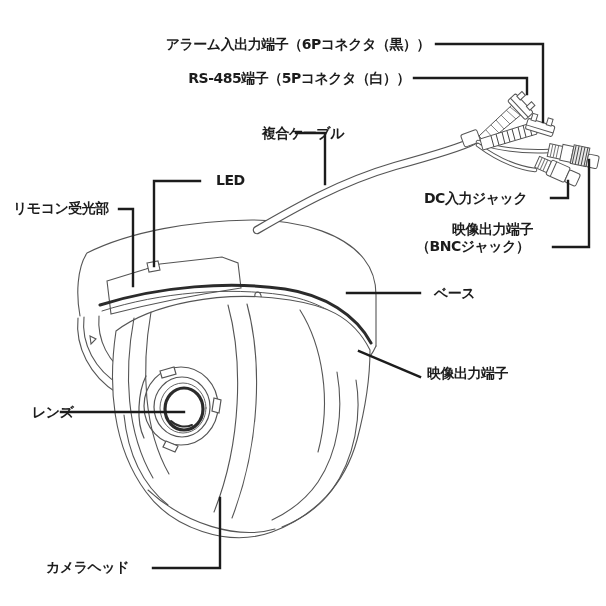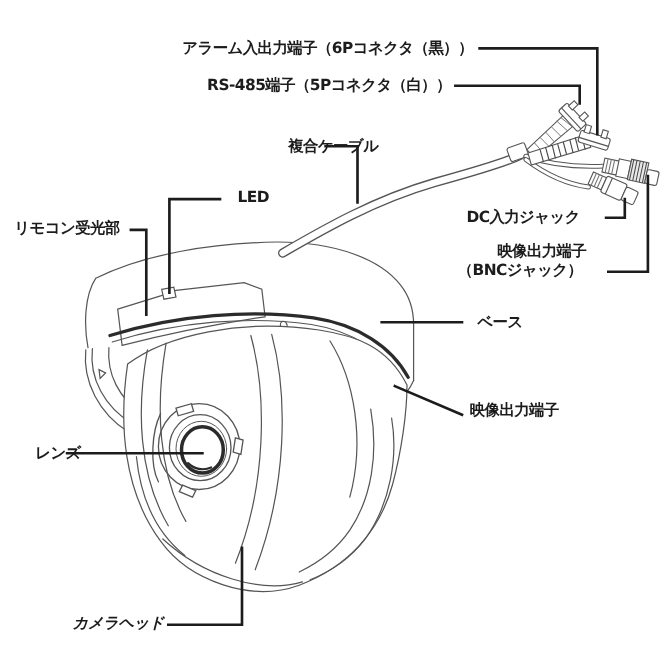--- a/index.html
+++ b/index.html
@@ -16,21 +16,21 @@
   #lbl-rs485{right:196px;top:70px;}
   #lbl-cable{left:218px;top:125px;margin-left:44px;}
   #lbl-led{left:216px;top:172px;}
   #lbl-remote{left:13px;top:200px;}
   #lbl-dc{left:424px;top:190px;}
   #lbl-video{left:452px;top:221px;}
   #lbl-video2{left:416px;top:238px;}
   #lbl-base{left:434px;top:285px;}
   #lbl-ring{left:427px;top:365px;}
   #lbl-lens{left:32px;top:404px;}
-  #lbl-head{left:66px;top:559px;font-style:italic;}
+  #lbl-head{left:46px;top:559px;}
 </style>
 </head>
 <body>
 
 <div id="stage">
 
   <svg id="art" width="606" height="606" viewBox="0 0 606 606">
 
     <g fill="none" stroke="#555" stroke-width="1.1" stroke-linecap="round">
       <path d="M80,316 C76,295 77,268 87,253 C131,231 192,221 252,220 C306,220 346,236 364,259 C372,269 376,281 376,295 L376,346"></path>

